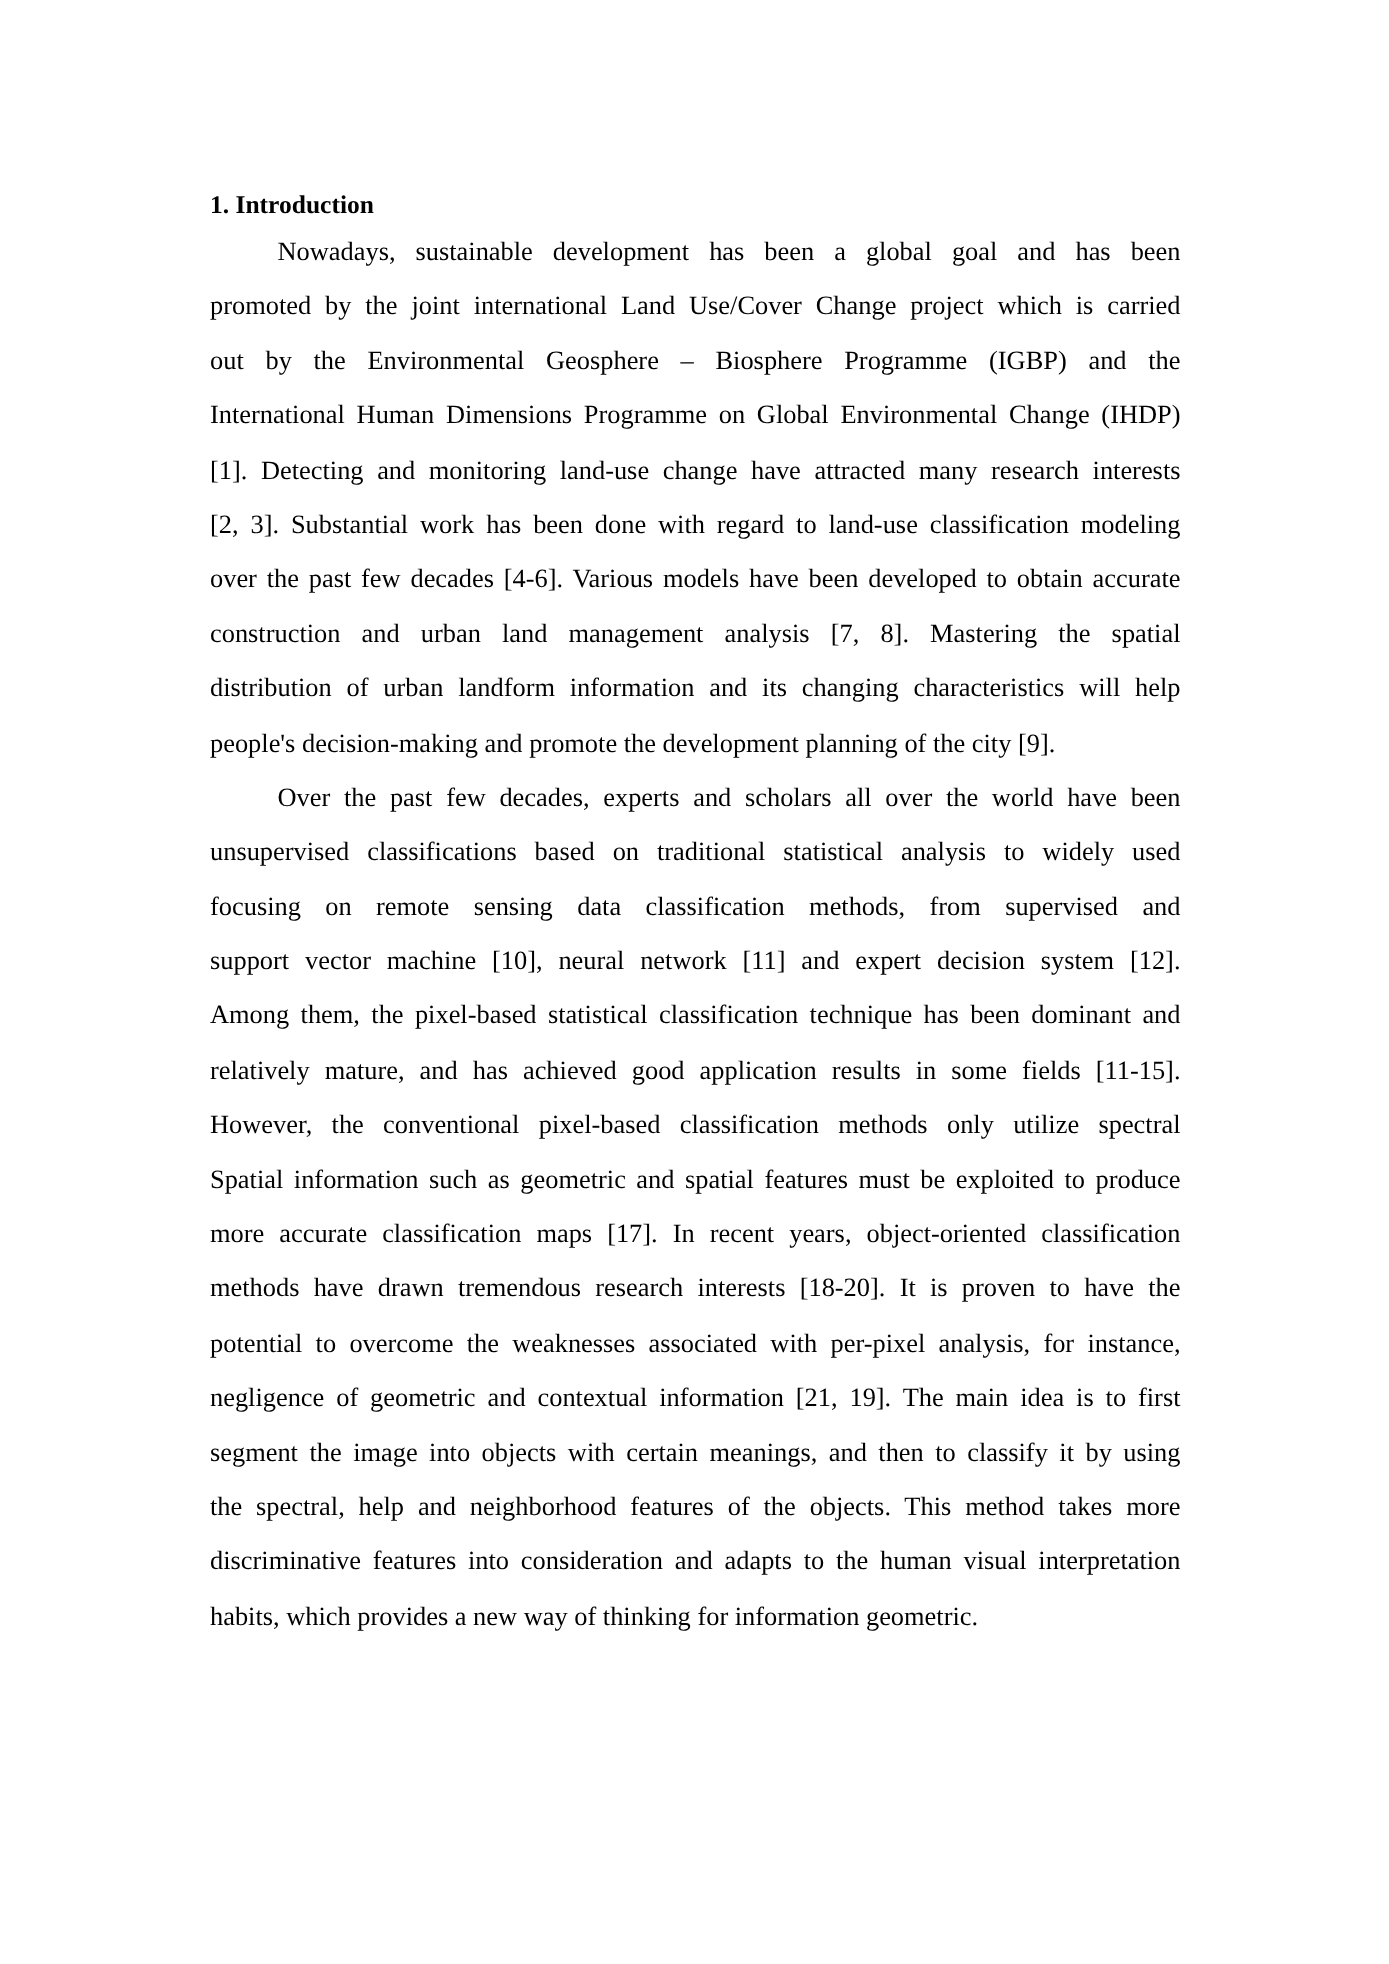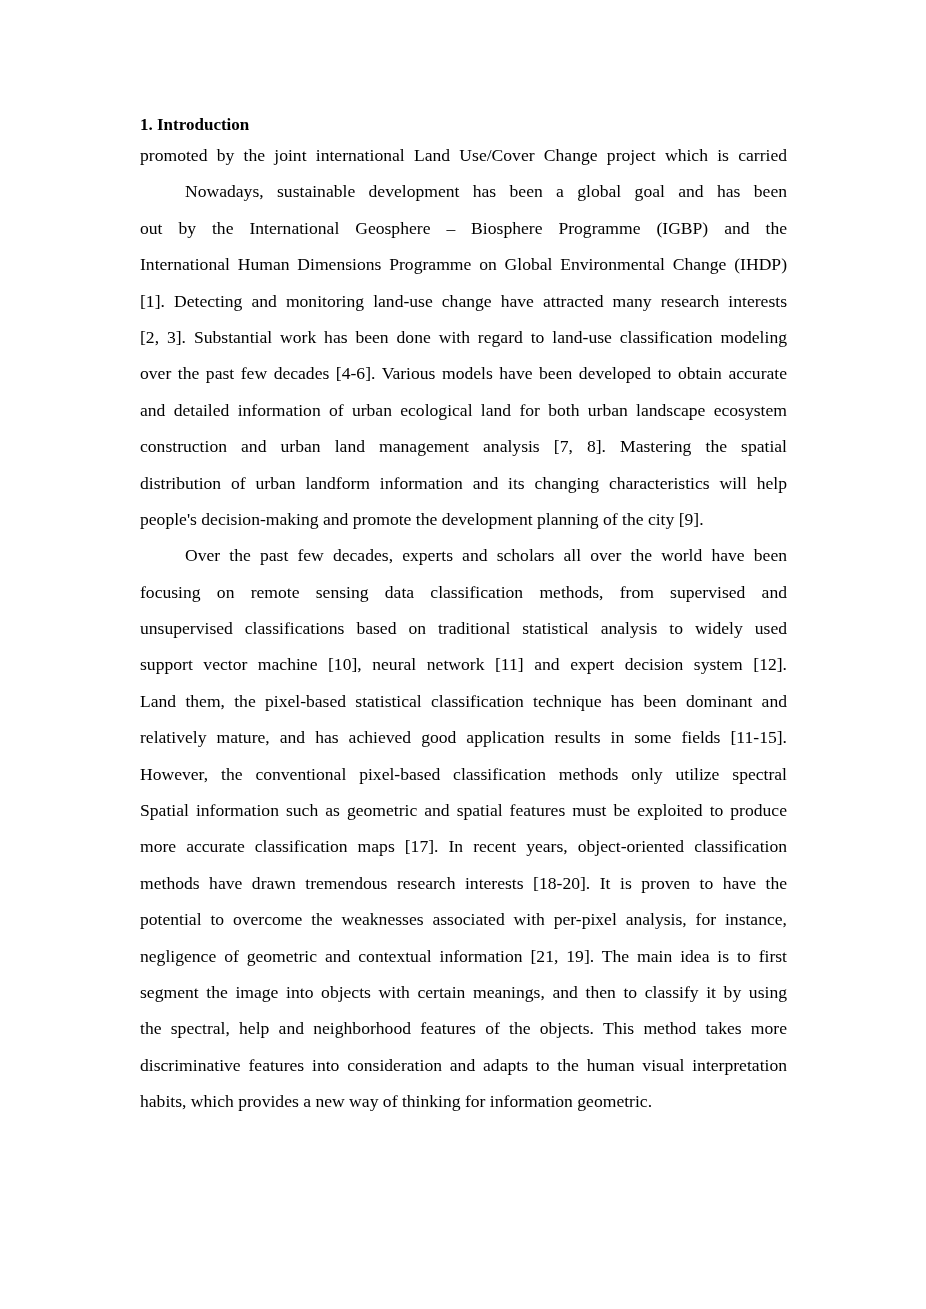--- a/index.html
+++ b/index.html
@@ -11,21 +11,21 @@
       width: 926px;
       height: 1309px;
       position: relative;
       overflow: hidden;
       font-family: "Liberation Serif", "DejaVu Serif", serif;
       color: #000000;
     }
     .page {
       position: absolute;
       left: 140px;
-      top: 114px;
+      top: 126px;
       width: 647px;
     }
     .section-heading {
       font-weight: bold;
       font-size: 17px;
       line-height: 22px;
       height: 22px;
       margin: 0;
       white-space: nowrap;
     }
@@ -52,39 +52,38 @@
     .p1 { margin-top: 0px; }
     .p1 .line:first-child { margin-top: 1px; }
   </style>
 </head>
 <body>
 
 <div class="page">
   <h1 class="section-heading">1. Introduction</h1>
 
   <div class="paragraph p1">
+    <span class="line indent">Nowadays, sustainable development has been a global goal and has been</span>
     <span class="line">promoted by the joint international Land Use/Cover Change project which is carried</span>
-    <span class="line indent">Nowadays, sustainable development has been a global goal and has been</span>
-    <span class="line">out by the International Geosphere – Biosphere Programme (IGBP) and the</span>
+    <span class="line">out by the Environmental Geosphere – Biosphere Programme (IGBP) and the</span>
     <span class="line">International Human Dimensions Programme on Global Environmental Change (IHDP)</span>
     <span class="line">[1]. Detecting and monitoring land-use change have attracted many research interests</span>
     <span class="line">[2, 3]. Substantial work has been done with regard to land-use classification modeling</span>
     <span class="line">over the past few decades [4-6]. Various models have been developed to obtain accurate</span>
-    <span class="line">and detailed information of urban ecological land for both urban landscape ecosystem</span>
     <span class="line">construction and urban land management analysis [7, 8]. Mastering the spatial</span>
     <span class="line">distribution of urban landform information and its changing characteristics will help</span>
     <span class="line last">people's decision-making and promote the development planning of the city [9].</span>
   </div>
 
   <div class="paragraph p2">
     <span class="line indent">Over the past few decades, experts and scholars all over the world have been</span>
+    <span class="line">unsupervised classifications based on traditional statistical analysis to widely used</span>
     <span class="line">focusing on remote sensing data classification methods, from supervised and</span>
-    <span class="line">unsupervised classifications based on traditional statistical analysis to widely used</span>
     <span class="line">support vector machine [10], neural network [11] and expert decision system [12].</span>
-    <span class="line">Land them, the pixel-based statistical classification technique has been dominant and</span>
+    <span class="line">Among them, the pixel-based statistical classification technique has been dominant and</span>
     <span class="line">relatively mature, and has achieved good application results in some fields [11-15].</span>
     <span class="line">However, the conventional pixel-based classification methods only utilize spectral</span>
     <span class="line">Spatial information such as geometric and spatial features must be exploited to produce</span>
     <span class="line">more accurate classification maps [17]. In recent years, object-oriented classification</span>
     <span class="line">methods have drawn tremendous research interests [18-20]. It is proven to have the</span>
     <span class="line">potential to overcome the weaknesses associated with per-pixel analysis, for instance,</span>
     <span class="line">negligence of geometric and contextual information [21, 19]. The main idea is to first</span>
     <span class="line">segment the image into objects with certain meanings, and then to classify it by using</span>
     <span class="line">the spectral, help and neighborhood features of the objects. This method takes more</span>
     <span class="line">discriminative features into consideration and adapts to the human visual interpretation</span>

